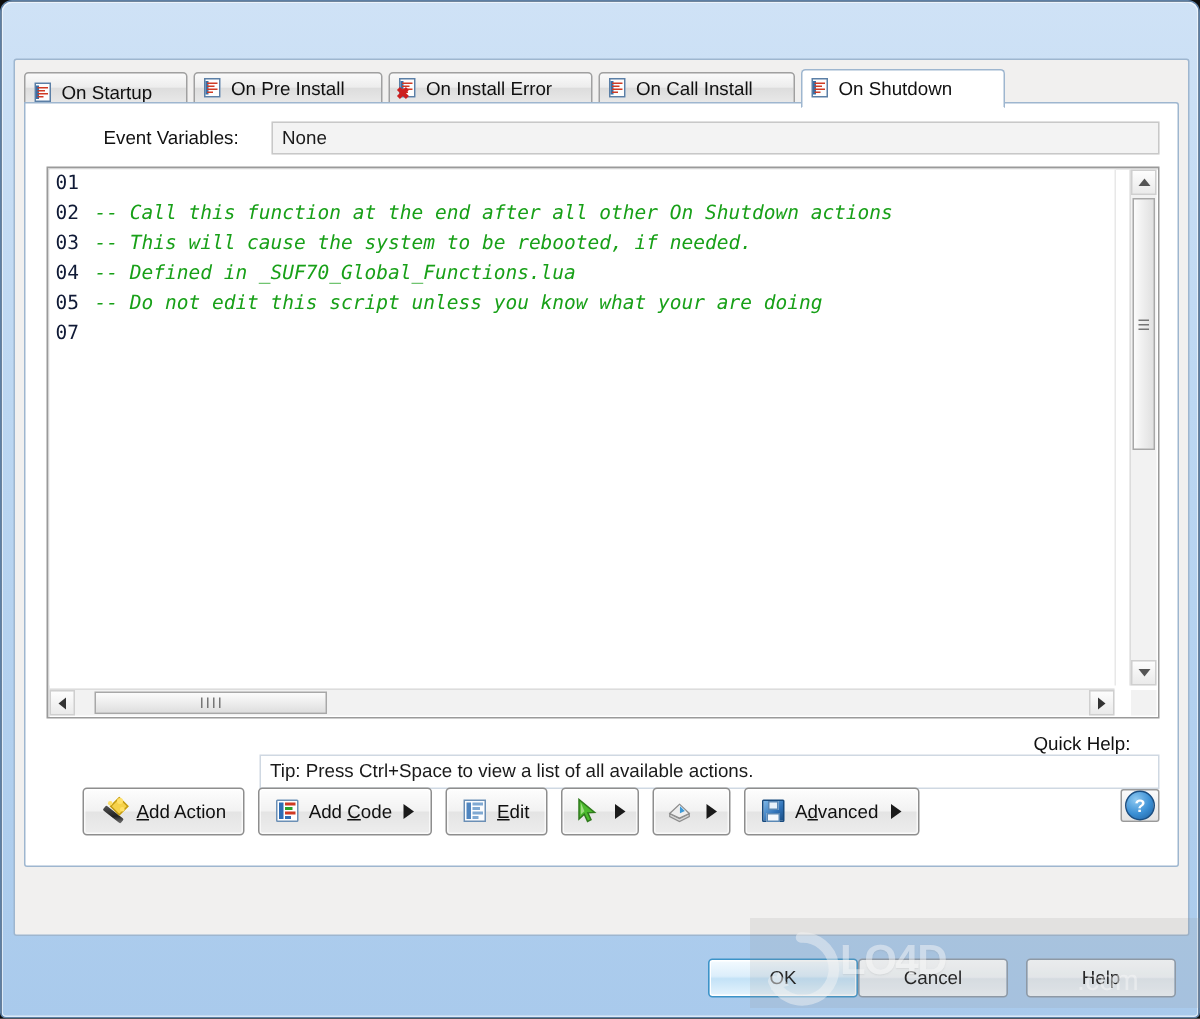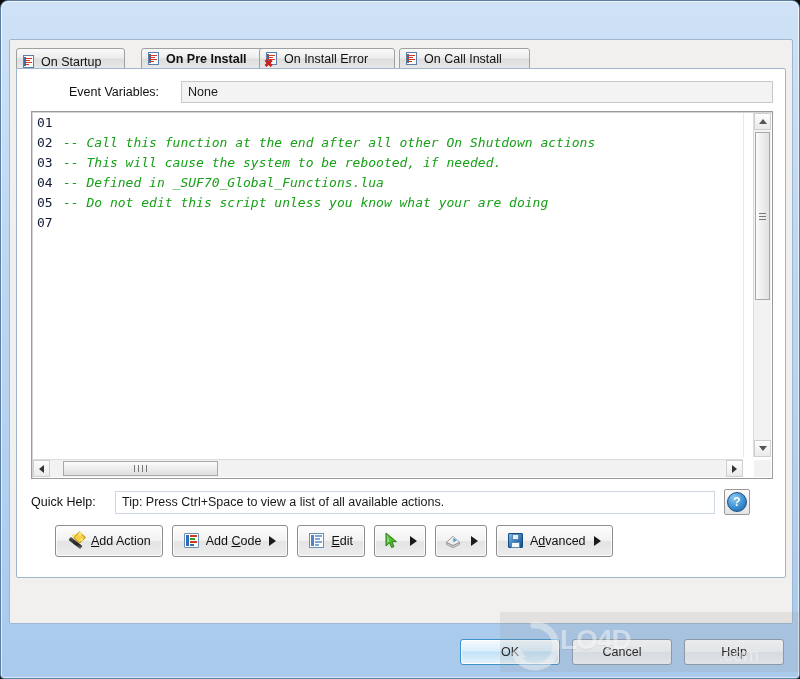--- a/index.html
+++ b/index.html
@@ -267,21 +267,21 @@
   .grip-v i { display: block; width: 1px; height: 7px; background: #777; margin: 0 1.5px; }
   #corner-box {
     position: absolute; right: 1px; bottom: 1px;
     width: 17px; height: 17px; background: #f2f2f2;
   }
 
   
   #qh-row {
     position: absolute; left: 14px; top: 420px;
     width: 742px; height: 26px;
-    display: flex; align-items: center;
+    display: flex; align-items: flex-end; flex-direction: column;
   }
   #qh-label { font-size: 12.5px; color: #101010; width: 84px; }
   #qh-value {
     width: 600px; height: 23px; box-sizing: border-box;
     background: #ffffff; border: 1px solid #cfd8e2;
     font-size: 12.5px; color: #1a1a1a; line-height: 21px; padding-left: 6px;
   }
   #qh-help-btn {
     margin-left: 9px;
     width: 26px; height: 26px; box-sizing: border-box;
@@ -403,21 +403,21 @@
     border: 1px solid #8d9aa8; border-radius: 3px;
     font-size: 12.5px; color: #101010;
     display: flex; align-items: center; justify-content: center;
     cursor: default;
   }
   .dbtn.default {
     background: linear-gradient(to bottom, #f4fbff 0%, #dceefb 45%, #c3e2f7 52%, #e6f4fd 100%);
     border: 1px solid #3c93c8;
     box-shadow: inset 0 0 0 1px #ffffff;
   }
-  #ok-btn { left: 459px; }
+  #ok-btn { left: 471px; }
   #cancel-btn { left: 571px; }
   #help-btn { left: 683px; }
 
   
   #watermark {
     position: absolute;
     left: 500px; top: 612px;
     width: 300px; height: 67px;
     pointer-events: none;
     opacity: 0.55;
@@ -460,21 +460,21 @@
           <span class="page"></span>
             <span class="bar"></span>
           <span class="ln l1"></span>
             <span class="ln l2"></span>
             <span class="ln l3"></span>
             <span class="ln l4"></span>
         </span>
         <span class="tab-label">On Startup</span>
       </div>
 
-      <div class="tab" style="left:125px;width:126px;font-weight:bold;">
+      <div class="tab" style="left:113px;width:126px;">
         <span class="doc-icon">
           <span class="page"></span>
             <span class="bar"></span>
           <span class="ln l1"></span>
             <span class="ln l2"></span>
             <span class="ln l3"></span>
             <span class="ln l4"></span>
         </span>
         <span class="tab-label">On Pre Install</span>
       </div>
@@ -497,20 +497,31 @@
           <span class="page"></span>
             <span class="bar"></span>
           <span class="ln l1"></span>
             <span class="ln l2"></span>
             <span class="ln l3"></span>
             <span class="ln l4"></span>
         </span>
         <span class="tab-label">On Call Install</span>
       </div>
 
+      <div class="tab active" style="left:518px;width:136px;">
+        <span class="doc-icon">
+          <span class="page"></span>
+            <span class="bar"></span>
+          <span class="ln l1"></span>
+            <span class="ln l2"></span>
+            <span class="ln l3"></span>
+            <span class="ln l4"></span>
+        </span>
+        <span class="tab-label">On Shutdown</span>
+      </div>
     </div>
 
     <div id="tabpane">
 
       <div id="evt-row">
         <div id="evt-label">Event Variables:</div>
         <div id="evt-value">None</div>
       </div>
 
       <div id="editor-wrap">

